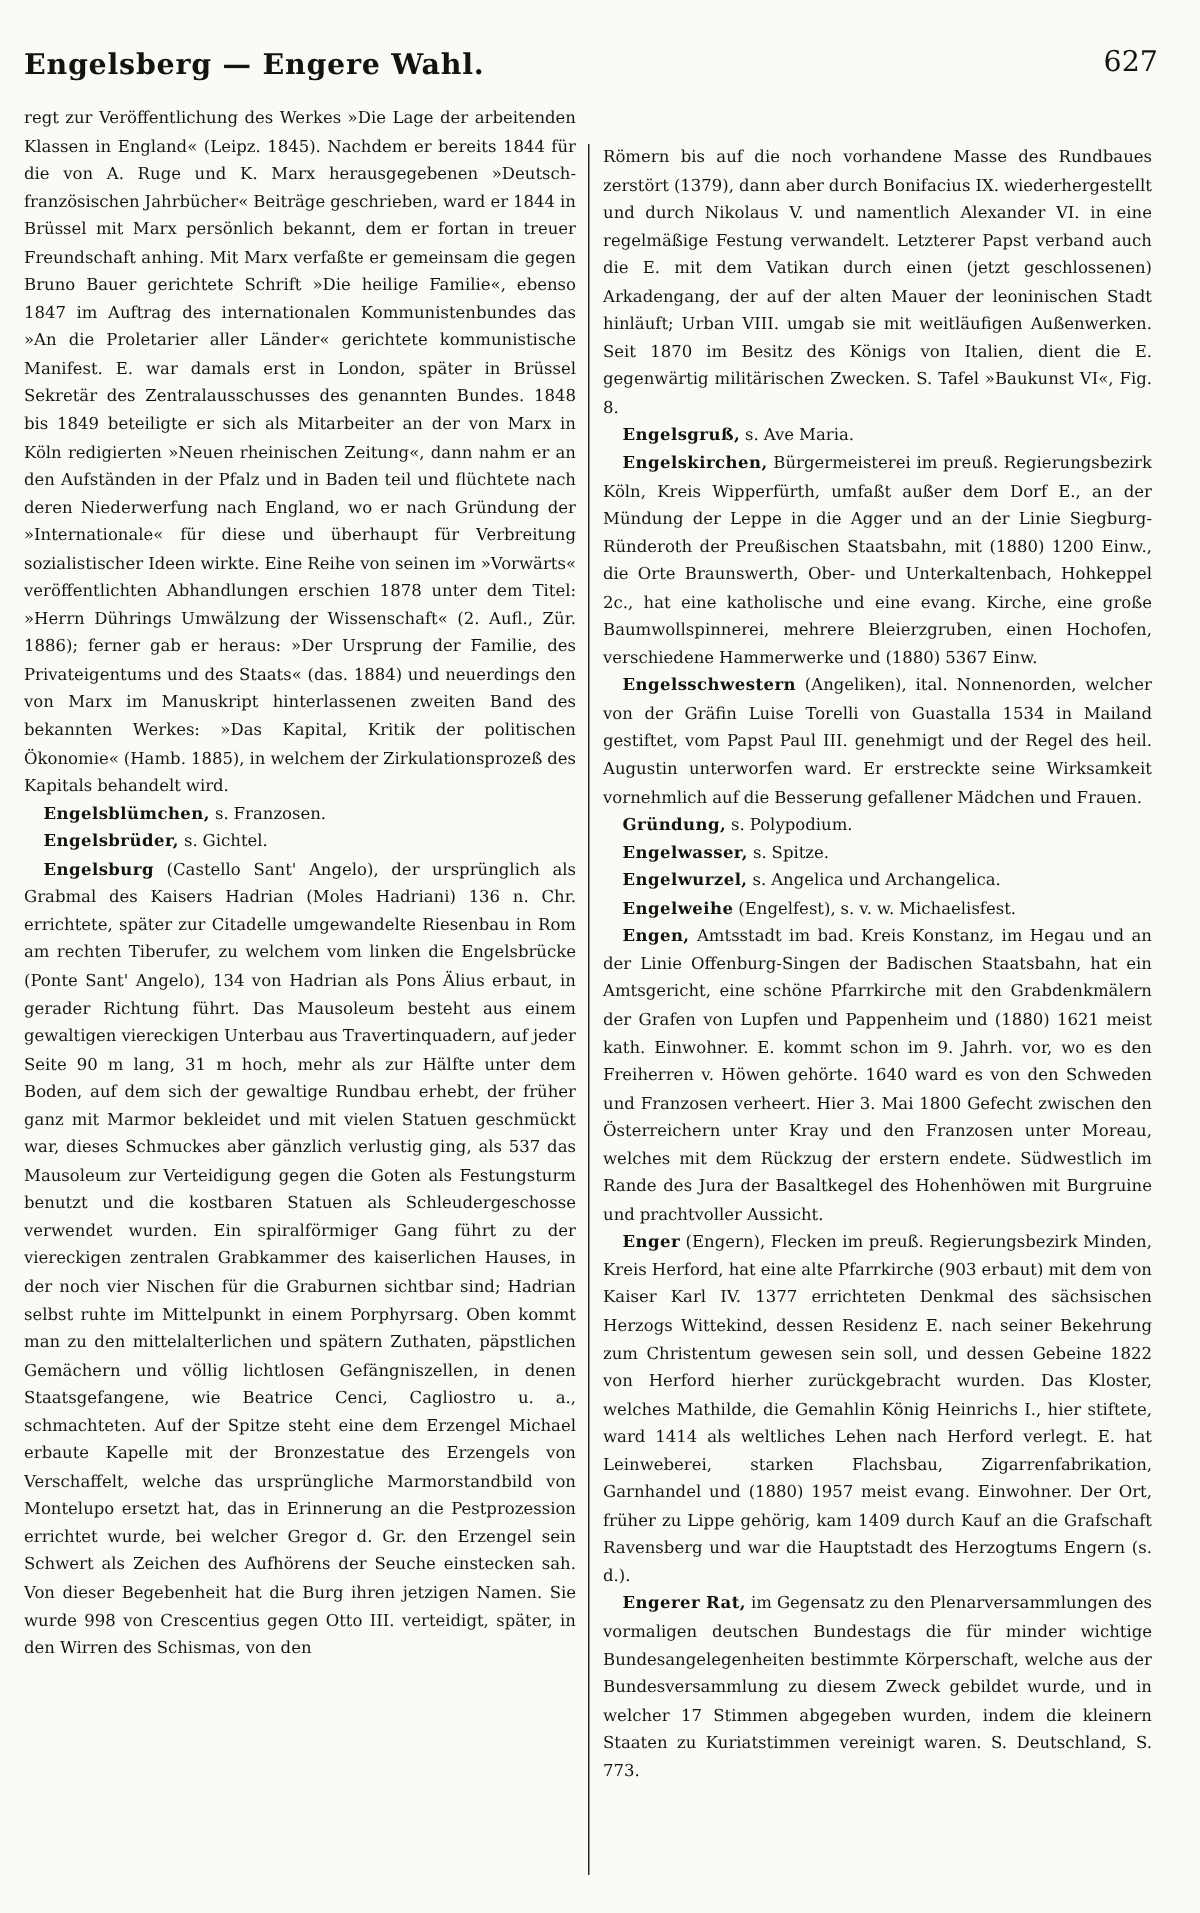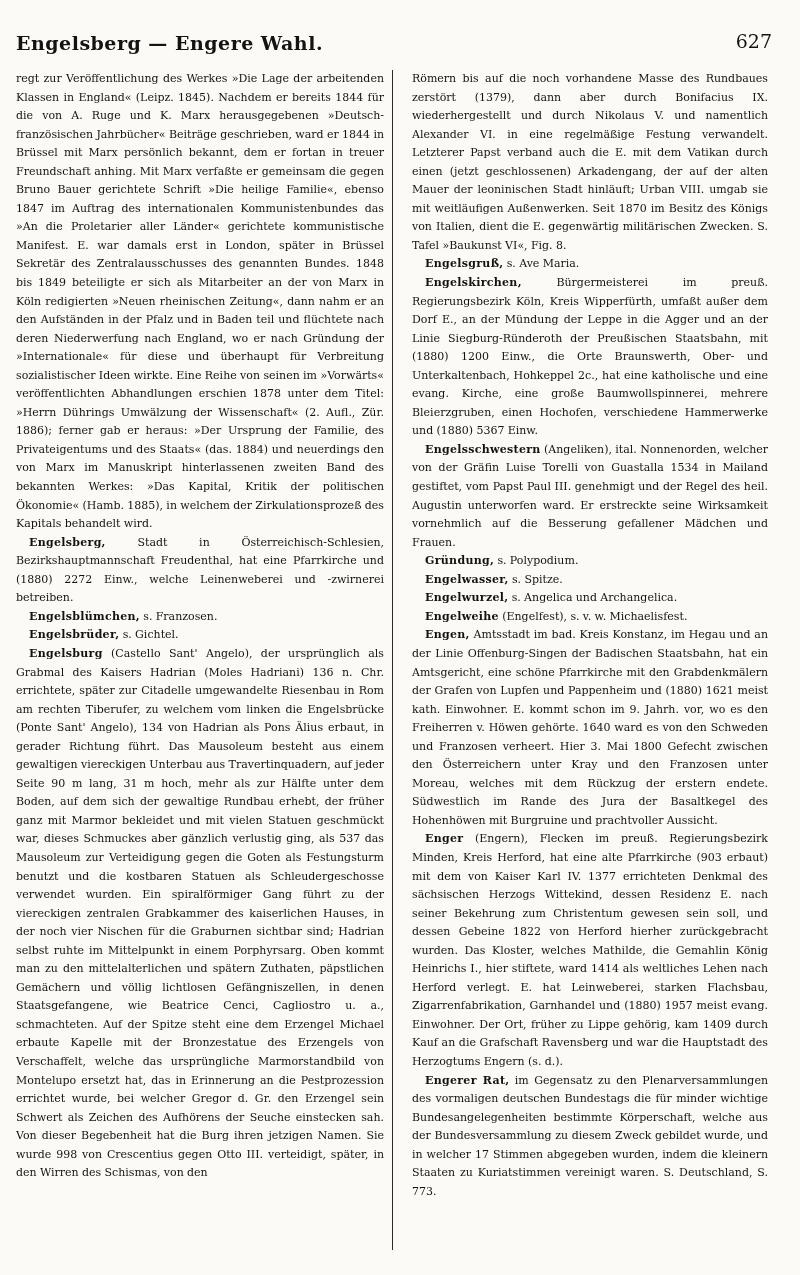--- a/index.html
+++ b/index.html
@@ -37,21 +37,21 @@
   .columns {
     display: flex;
     align-items: stretch;
     height: 1180px;
   }
   .col {
     width: 376px;
     box-sizing: border-box;
   }
   .col-left { padding-right: 8px; }
-  .col-right { border-left: 1px solid #2a2a2a; padding-left: 19px; }
+  .col-right { border-left: 1px solid #2a2a2a; padding-left: 9px; margin-top: 26px; }
   p.para {
     margin: 0;
     text-align: justify;
     font-size: 11px;
     line-height: 18.55px;
     word-spacing: -0.2px;
   }
   p.entry { text-indent: 13px; }
   .lead {
     font-weight: bold;
@@ -65,21 +65,20 @@
 
   <div class="header">
     <div class="header-title">Engelsberg — Engere Wahl.</div>
     <div class="page-num">627</div>
   </div>
 
   <div class="columns">
 
     <div class="col col-left">
       <p class="para"><span>regt zur Veröffentlichung des Werkes »Die Lage der arbeitenden Klassen in England« (Leipz. 1845). Nachdem er bereits 1844 für die von A. Ruge und K. Marx herausgegebenen »Deutsch-französischen Jahrbücher« Beiträge geschrieben, ward er 1844 in Brüssel mit Marx persönlich bekannt, dem er fortan in treuer Freundschaft anhing. Mit Marx verfaßte er gemeinsam die gegen Bruno Bauer gerichtete Schrift »Die heilige Familie«, ebenso 1847 im Auftrag des internationalen Kommunistenbundes das »An die Proletarier aller Länder« gerichtete kommunistische Manifest. E. war damals erst in London, später in Brüssel Sekretär des Zentralausschusses des genannten Bundes. 1848 bis 1849 beteiligte er sich als Mitarbeiter an der von Marx in Köln redigierten »Neuen rheinischen Zeitung«, dann nahm er an den Aufständen in der Pfalz und in Baden teil und flüchtete nach deren Niederwerfung nach England, wo er nach Gründung der »Internationale« für diese und überhaupt für Verbreitung sozialistischer Ideen wirkte. Eine Reihe von seinen im »Vorwärts« veröffentlichten Abhandlungen erschien 1878 unter dem Titel: »Herrn Dührings Umwälzung der Wissenschaft« (2. Aufl., Zür. 1886); ferner gab er heraus: »Der Ursprung der Familie, des Privateigentums und des Staats« (das. 1884) und neuerdings den von Marx im Manuskript hinterlassenen zweiten Band des bekannten Werkes: »Das Kapital, Kritik der politischen Ökonomie« (Hamb. 1885), in welchem der Zirkulationsprozeß des Kapitals behandelt wird.</span></p>
-      <p class="para entry"><span class="lead">Engelsberg,</span><span> Stadt in Österreichisch-Schlesien, Bezirkshauptmannschaft Freudenthal, hat eine Pfarrkirche und (1880) 2272 Einw., welche Leinenweberei und -zwirnerei betreiben.</span></p>
       <p class="para entry"><span class="lead">Engelsblümchen,</span><span> s. Franzosen.</span></p>
       <p class="para entry"><span class="lead">Engelsbrüder,</span><span> s. Gichtel.</span></p>
       <p class="para entry"><span class="lead">Engelsburg</span><span> (Castello Sant' Angelo), der ursprünglich als Grabmal des Kaisers Hadrian (Moles Hadriani) 136 n. Chr. errichtete, später zur Citadelle umgewandelte Riesenbau in Rom am rechten Tiberufer, zu welchem vom linken die Engelsbrücke (Ponte Sant' Angelo), 134 von Hadrian als Pons Älius erbaut, in gerader Richtung führt. Das Mausoleum besteht aus einem gewaltigen viereckigen Unterbau aus Travertinquadern, auf jeder Seite 90 m lang, 31 m hoch, mehr als zur Hälfte unter dem Boden, auf dem sich der gewaltige Rundbau erhebt, der früher ganz mit Marmor bekleidet und mit vielen Statuen geschmückt war, dieses Schmuckes aber gänzlich verlustig ging, als 537 das Mausoleum zur Verteidigung gegen die Goten als Festungsturm benutzt und die kostbaren Statuen als Schleudergeschosse verwendet wurden. Ein spiralförmiger Gang führt zu der viereckigen zentralen Grabkammer des kaiserlichen Hauses, in der noch vier Nischen für die Graburnen sichtbar sind; Hadrian selbst ruhte im Mittelpunkt in einem Porphyrsarg. Oben kommt man zu den mittelalterlichen und spätern Zuthaten, päpstlichen Gemächern und völlig lichtlosen Gefängniszellen, in denen Staatsgefangene, wie Beatrice Cenci, Cagliostro u. a., schmachteten. Auf der Spitze steht eine dem Erzengel Michael erbaute Kapelle mit der Bronzestatue des Erzengels von Verschaffelt, welche das ursprüngliche Marmorstandbild von Montelupo ersetzt hat, das in Erinnerung an die Pestprozession errichtet wurde, bei welcher Gregor d. Gr. den Erzengel sein Schwert als Zeichen des Aufhörens der Seuche einstecken sah. Von dieser Begebenheit hat die Burg ihren jetzigen Namen. Sie wurde 998 von Crescentius gegen Otto III. verteidigt, später, in den Wirren des Schismas, von den</span></p>
     </div>
 
     <div class="col col-right">
       <p class="para"><span>Römern bis auf die noch vorhandene Masse des Rundbaues zerstört (1379), dann aber durch Bonifacius IX. wiederhergestellt und durch Nikolaus V. und namentlich Alexander VI. in eine regelmäßige Festung verwandelt. Letzterer Papst verband auch die E. mit dem Vatikan durch einen (jetzt geschlossenen) Arkadengang, der auf der alten Mauer der leoninischen Stadt hinläuft; Urban VIII. umgab sie mit weitläufigen Außenwerken. Seit 1870 im Besitz des Königs von Italien, dient die E. gegenwärtig militärischen Zwecken. S. Tafel »Baukunst VI«, Fig. 8.</span></p>
       <p class="para entry"><span class="lead">Engelsgruß,</span><span> s. Ave Maria.</span></p>
       <p class="para entry"><span class="lead">Engelskirchen,</span><span> Bürgermeisterei im preuß. Regierungsbezirk Köln, Kreis Wipperfürth, umfaßt außer dem Dorf E., an der Mündung der Leppe in die Agger und an der Linie Siegburg-Ründeroth der Preußischen Staatsbahn, mit (1880) 1200 Einw., die Orte Braunswerth, Ober- und Unterkaltenbach, Hohkeppel 2c., hat eine katholische und eine evang. Kirche, eine große Baumwollspinnerei, mehrere Bleierzgruben, einen Hochofen, verschiedene Hammerwerke und (1880) 5367 Einw.</span></p>
       <p class="para entry"><span class="lead">Engelsschwestern</span><span> (Angeliken), ital. Nonnenorden, welcher von der Gräfin Luise Torelli von Guastalla 1534 in Mailand gestiftet, vom Papst Paul III. genehmigt und der Regel des heil. Augustin unterworfen ward. Er erstreckte seine Wirksamkeit vornehmlich auf die Besserung gefallener Mädchen und Frauen.</span></p>

